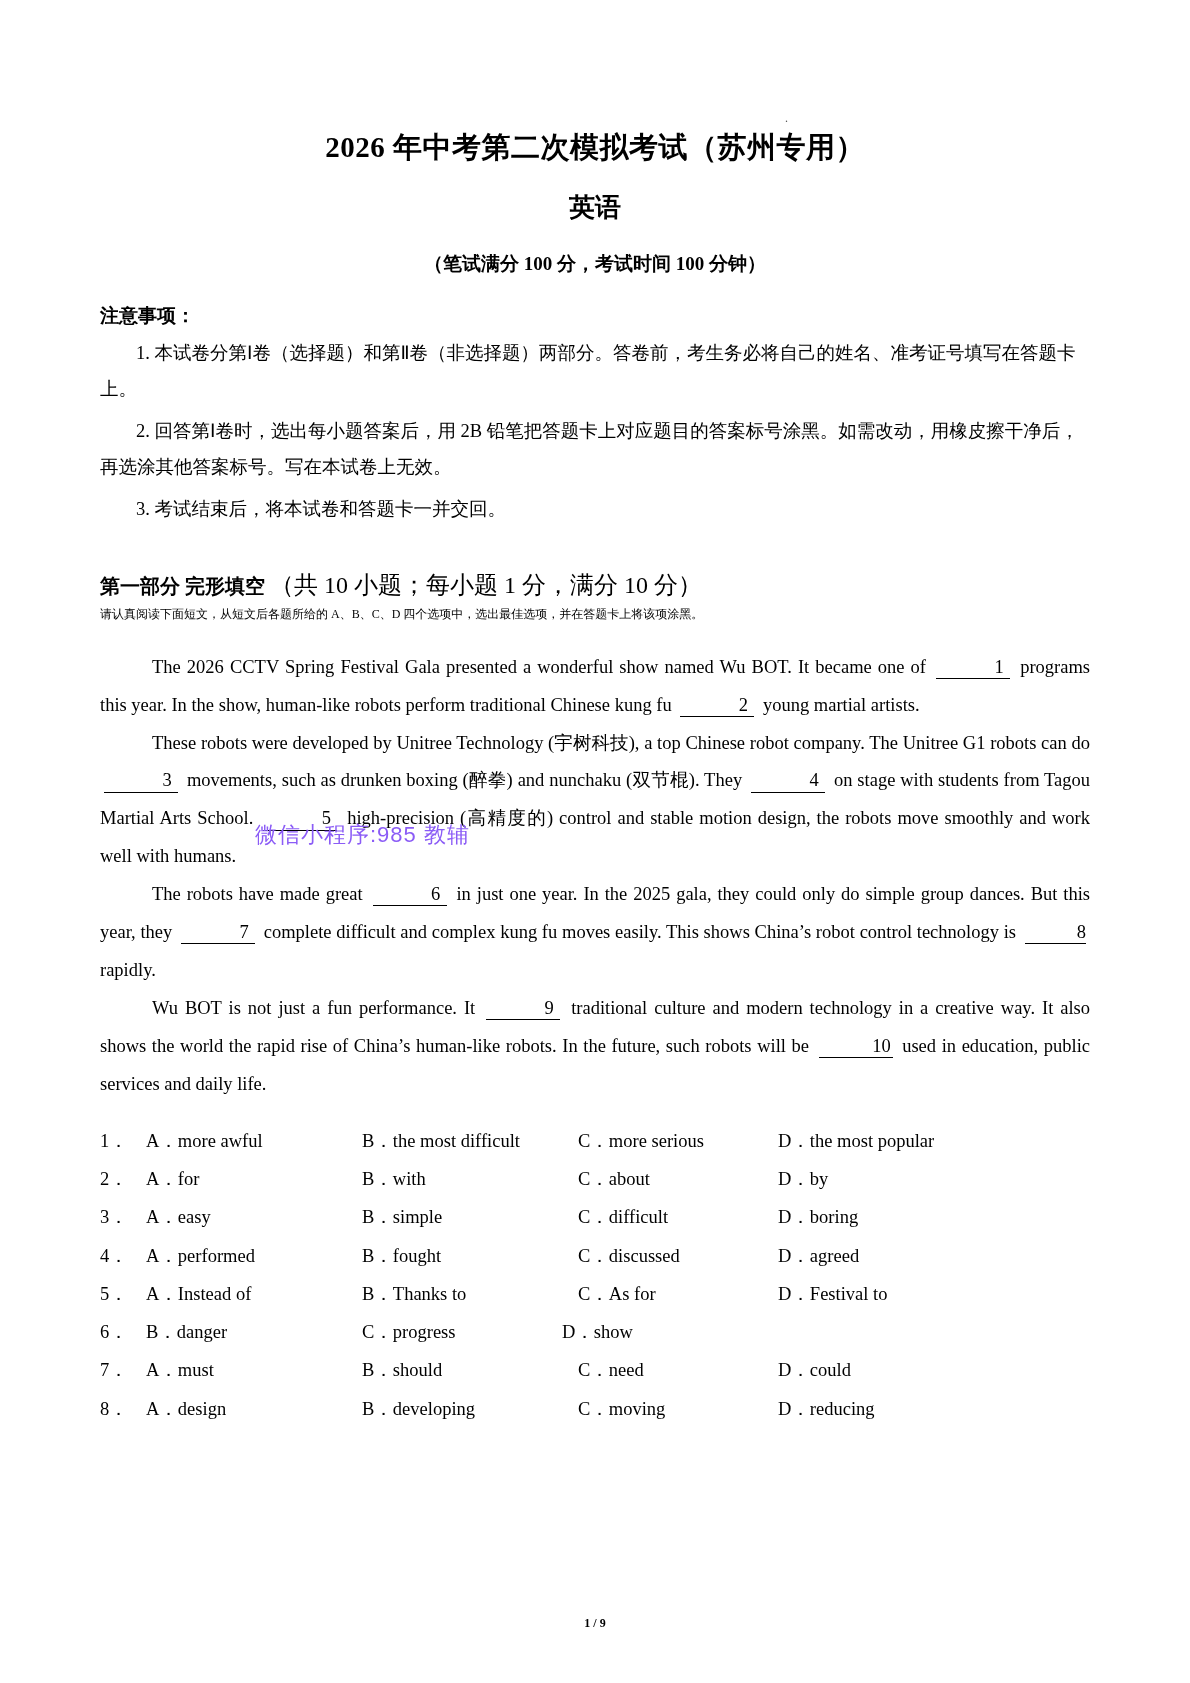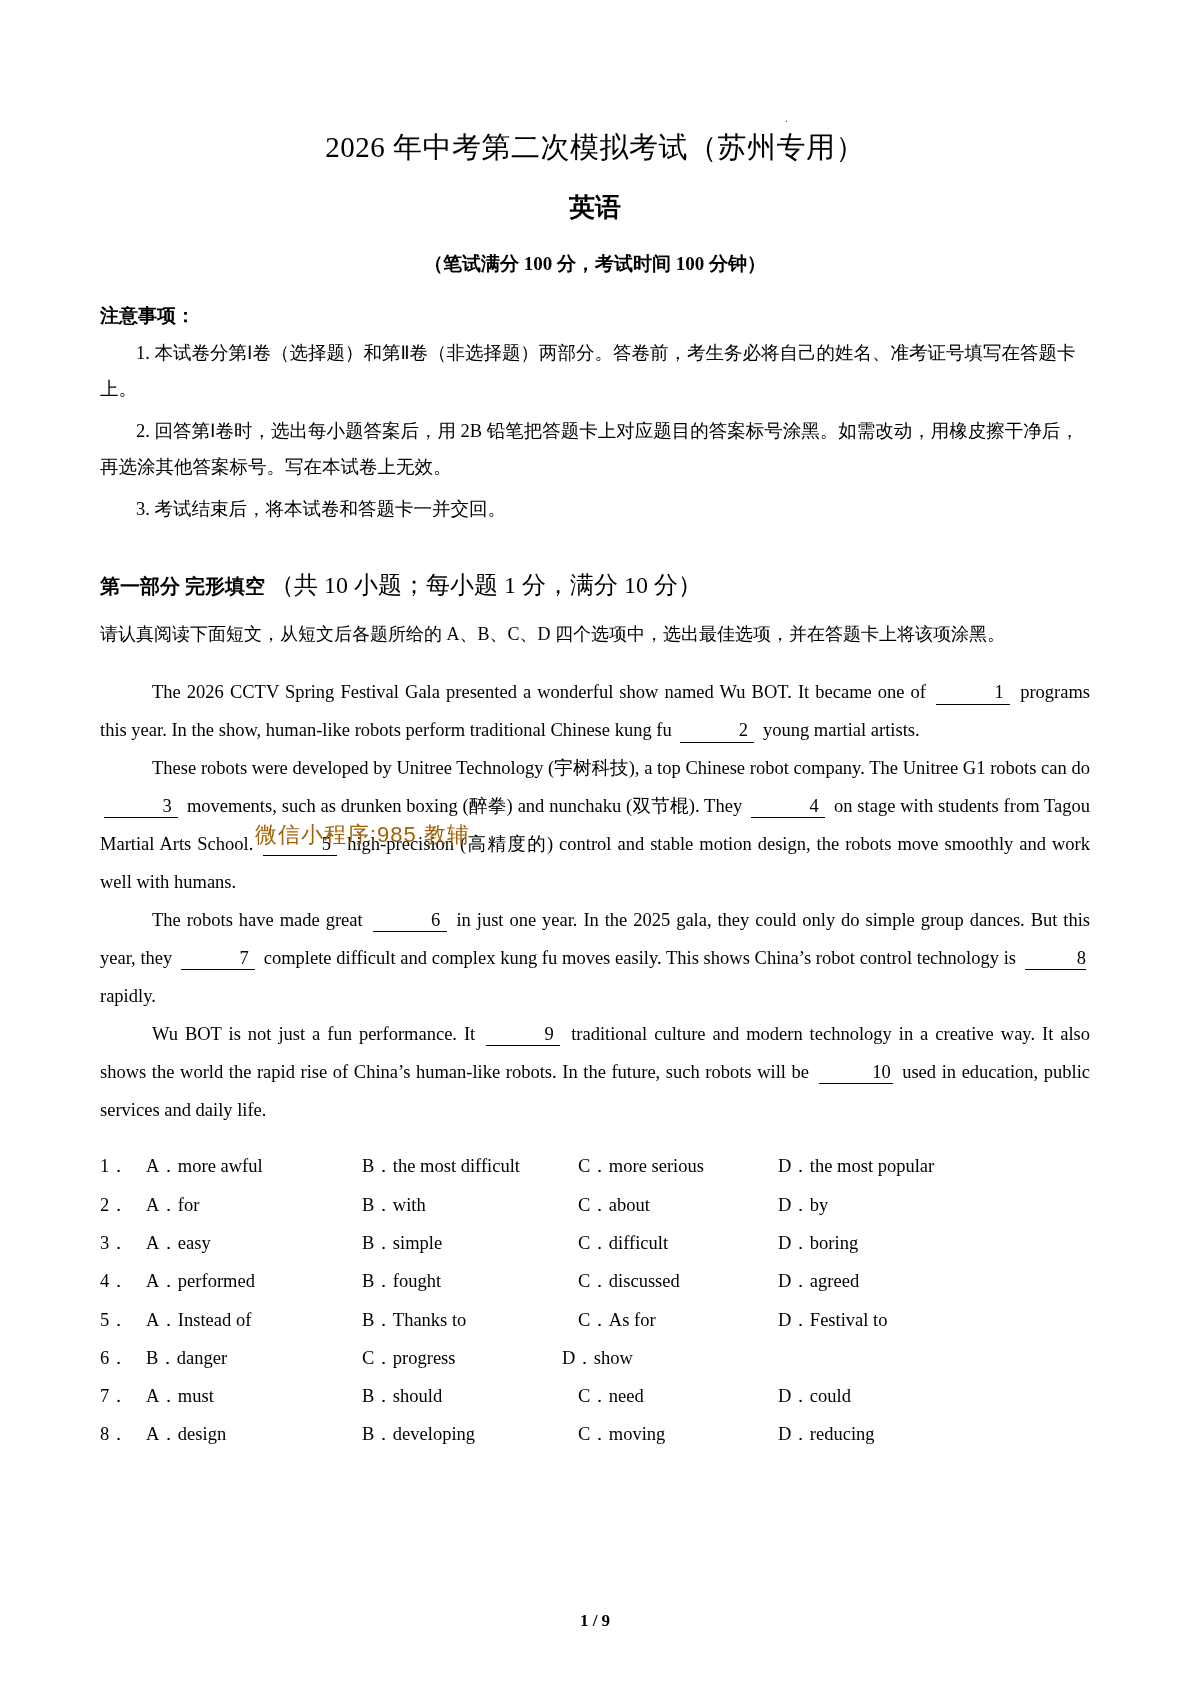--- a/index.html
+++ b/index.html
@@ -33,21 +33,21 @@
     position: absolute;
     left: 785px;
     top: 112px;
     font-size: 12px;
     color: #555;
     line-height: 1;
   }
   .title-main {
     text-align: center;
     font-size: 29px;
-    font-weight: normal;
+    font-weight: bold;
     letter-spacing: 0.5px;
     margin-top: 28px;
     margin-bottom: 0;
   }
   .title-sub {
     text-align: center;
     font-size: 26px;
     font-weight: bold;
     margin-top: 22px;
   }
@@ -71,23 +71,23 @@
   .section-head {
     font-size: 20px;
     font-weight: bold;
     margin-top: 42px;
   }
   .section-head .normal {
     font-weight: normal;
     font-size: 24px;
   }
   .section-intro {
-    font-size: 18px;
+    font-size: 12px;
     line-height: 1.95;
-    margin-top: 16px;
+    margin-top: 2px;
   }
   .passage {
     margin-top: 22px;
     font-size: 18.5px;
     line-height: 2.05;
     text-align: justify;
   }
   .passage p {
     margin: 0;
     text-indent: 52px;
@@ -119,33 +119,33 @@
   }
   .opt-a { flex: 0 0 216px; }
   .opt-b { flex: 0 0 216px; }
   .opt-c { flex: 0 0 200px; }
   .opt-d { flex: 0 0 200px; }
   .watermark {
     position: absolute;
     left: 255px;
     top: 820px;
     font-size: 22px;
-    color: #a16207;
+    color: #8b5cf6;
     letter-spacing: 1px;
     font-family: "Liberation Sans", sans-serif;
     pointer-events: none;
     user-select: none;
   }
   .footer {
     position: absolute;
     left: 0;
     bottom: 52px;
     width: 1190px;
     text-align: center;
-    font-size: 17px;
+    font-size: 12px;
     font-weight: bold;
     font-family: "Liberation Serif", serif;
   }
 </style>
 </head>
 <body>
 
 <div class="page">
 
   <div class="tiny-dot">.</div>

